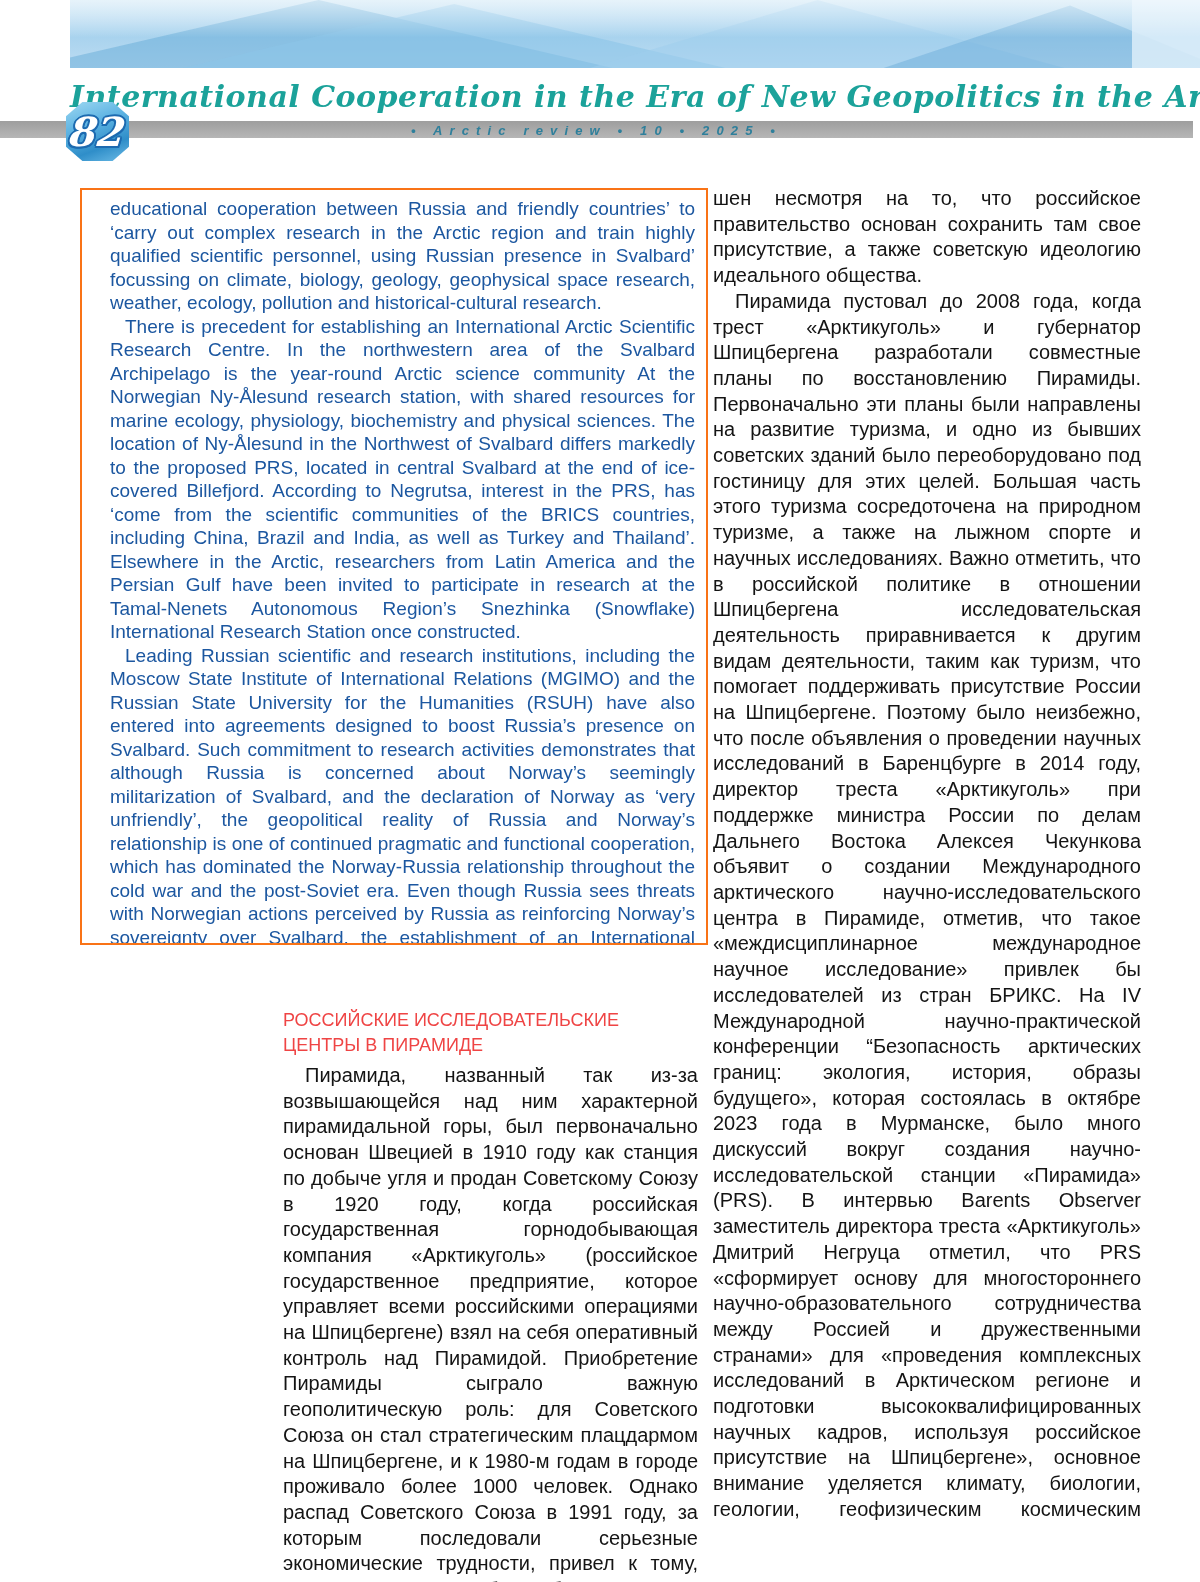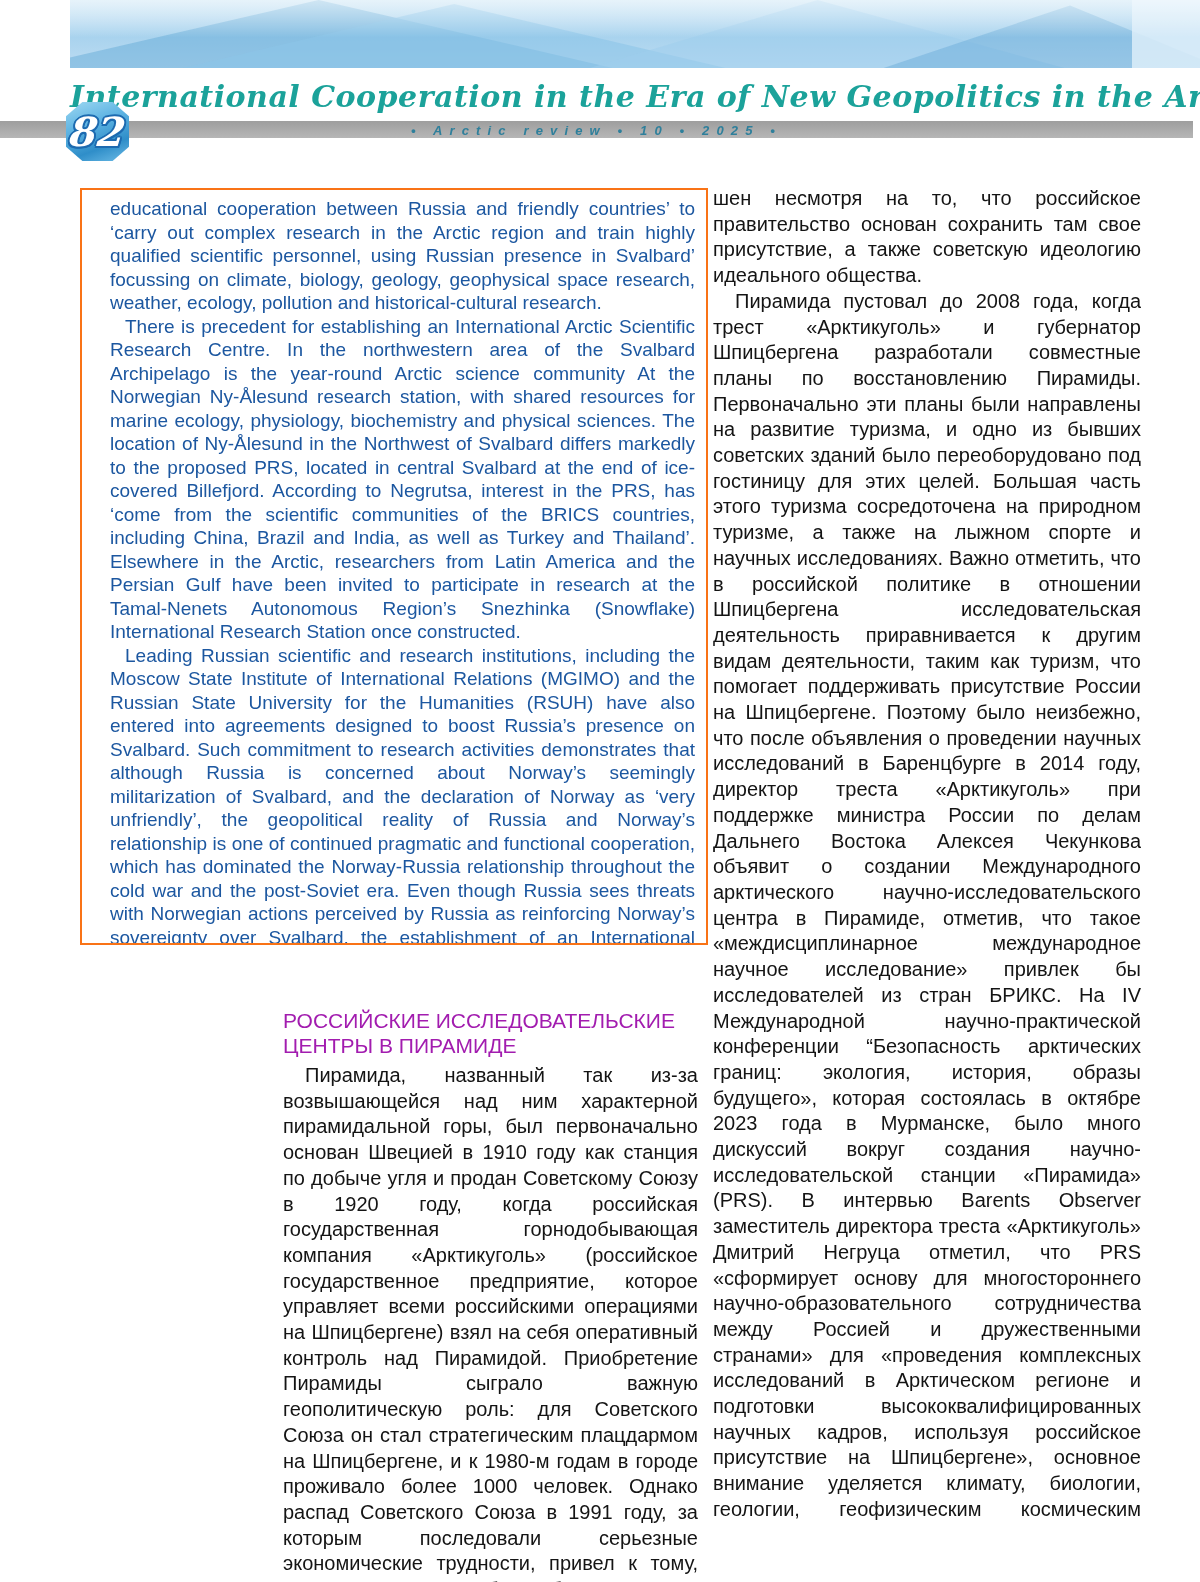--- a/index.html
+++ b/index.html
@@ -45,22 +45,22 @@
   .en-box { position:absolute; left:70px; top:188px; width:628px; height:757px;
             box-sizing:border-box; border:2px solid #f97316; padding:7px 11px 6px 28px;
             overflow:hidden; background:#ffffff;margin-left:10px; }
   .en-p { margin:0; text-align:justify; font-size:19px; line-height:23.5px;
           color:#1c57a0; hyphens:auto; }
   .en-p.indent { text-indent:15px; }
 
   
   .ru-left  { position:absolute; left:283px; top:1008px; width:415px; overflow:hidden; }
   .ru-right { position:absolute; left:713px; top:186px; width:428px; height:1336px; overflow:hidden; }
-  .ru-h { margin:0 0 5px 0; font-size:21px; line-height:25px; font-weight:400;
-          color:#a21caf; text-transform:none; }
+  .ru-h { margin:0 0 5px 0; font-size:18px; line-height:25px; font-weight:400;
+          color:#ef4444; text-transform:none; }
   .ru-p { margin:0; text-align:justify; font-size:20px; line-height:25.7px;
           color:#141414; hyphens:auto; }
   .ru-p.indent { text-indent:22px; }
 </style>
 </head>
 <body>
 
 <div class="page">
 
   <div class="banner">

